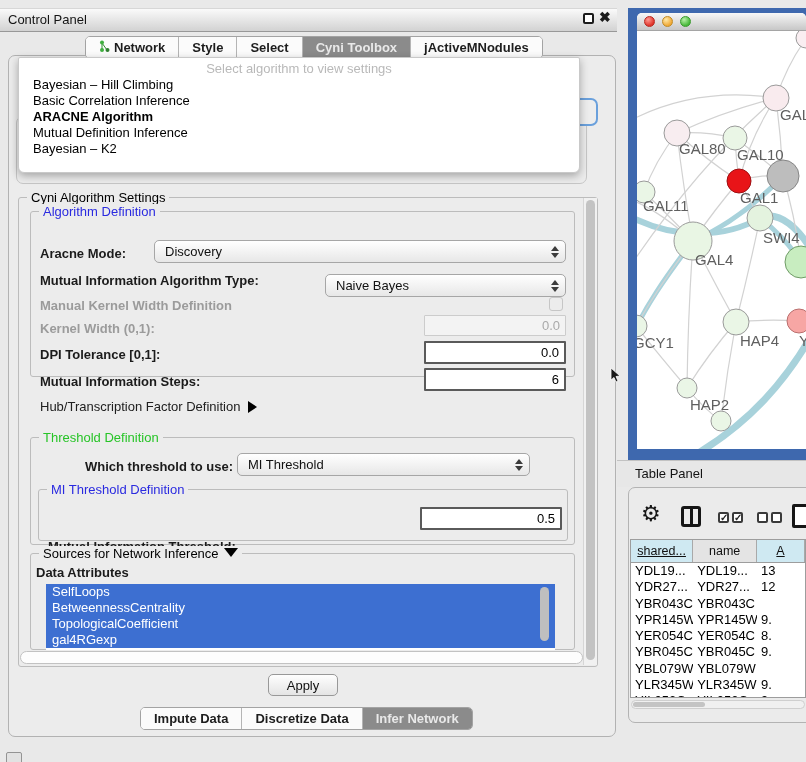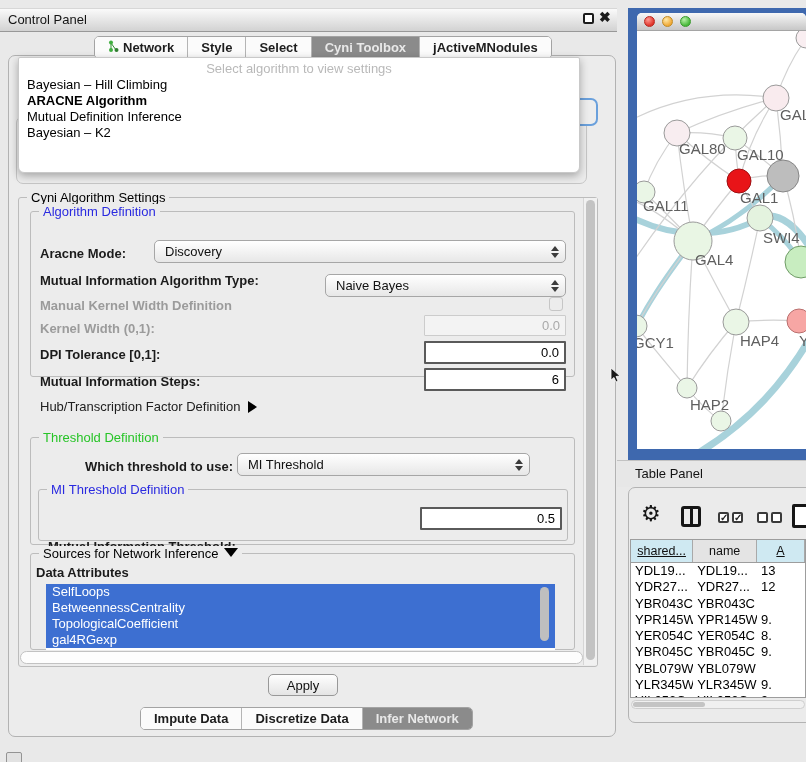--- a/index.html
+++ b/index.html
@@ -21,27 +21,27 @@
     border-top:1px solid #d7d7d7;border-bottom:1px solid #989898;}
   .cp-title{left:8px;top:12px;font-size:13px;color:#141414;}
   .float-btn{left:583px;top:13px;width:11px;height:11px;border:2px solid #1c1c1c;border-radius:2px;background:#fff;}
   .close-btn{left:599px;top:9px;font-size:14px;font-weight:bold;color:#1c1c1c;}
   .outer-panel{left:8px;top:55px;width:608px;height:682px;border:1px solid #b2b2b2;border-radius:7px;background:#ececec;}
   
   .segbar{display:flex;height:23px;border:1px solid #a3a3a3;border-radius:5px;background:#fbfbfb;overflow:hidden;z-index:3;}
   .seg{display:flex;align-items:center;gap:4px;padding:0 13px;font-size:13px;font-weight:bold;color:#1d1d1d;border-right:1px solid #b5b5b5;background:#fbfbfb;white-space:nowrap;}
   .seg:last-child{border-right:none;}
   .seg-sel{background:var(--tab-selected);color:#e9e9e9;}
-  #top-tabs{left:94px;top:36px;text-align:right;}
+  #top-tabs{left:85px;top:36px;text-align:right;}
   #bottom-tabs{left:140px;top:707px;}
   
   .popup{left:18px;top:57px;width:562px;height:116px;background:#fff;border:1px solid #c9c9c9;
     border-radius:2px 2px 6px 6px;box-shadow:0 3px 8px rgba(0,0,0,.3);z-index:6;padding-top:2px;}
   .popup-header{text-align:center;color:#b9b9b9;font-size:13px;height:17px;line-height:17px;}
-  .dd-item{font-size:13px;color:#000;height:16px;line-height:16px;padding-left:8px;white-space:nowrap;}
+  .dd-item{font-size:13px;color:#000;height:16px;line-height:16px;padding-left:14px;white-space:nowrap;}
   .dd-sel{font-weight:bold;}
   .focus-frag{left:578px;top:98px;width:20px;height:28px;border:2px solid #6aa0dc;border-left:none;
     border-radius:0 7px 7px 0;background:#ededed;z-index:5;}
   .ghost-box{left:16px;top:116px;width:571px;height:68px;border:1px solid #c6c6c6;border-radius:7px;z-index:1;}
   
   .group{border:1px solid #bcbcbc;border-radius:3px;}
   .legend{position:absolute;top:-8px;left:8px;background:#ececec;padding:0 4px;font-size:13px;white-space:nowrap;}
   .legend-blue{color:var(--title-blue);}
   .legend-green{color:var(--title-green);}
   .lbl{font-size:13px;font-weight:bold;color:#1b1b1b;white-space:nowrap;}
@@ -138,20 +138,21 @@
     </div>
   </div>
 
 <div class="abs ghost-box"></div>
 <div class="abs focus-frag"></div>
 
 <div class="abs popup">
   <div class="popup-header">Select algorithm to view settings</div>
   <div id="dropdown-items">
       <div class="dd-item">Bayesian – Hill Climbing</div>
+      <div class="dd-item">Basic Correlation Inference</div>
       <div class="dd-item dd-sel">ARACNE Algorithm</div>
       <div class="dd-item">Mutual Definition Inference</div>
       <div class="dd-item">Bayesian – K2</div>
     </div>
 </div>
 
 <div class="abs group" style="left:18px;top:197px;width:580px;height:470px;">
   <span class="legend">Cyni Algorithm Settings</span>
 </div>
 

